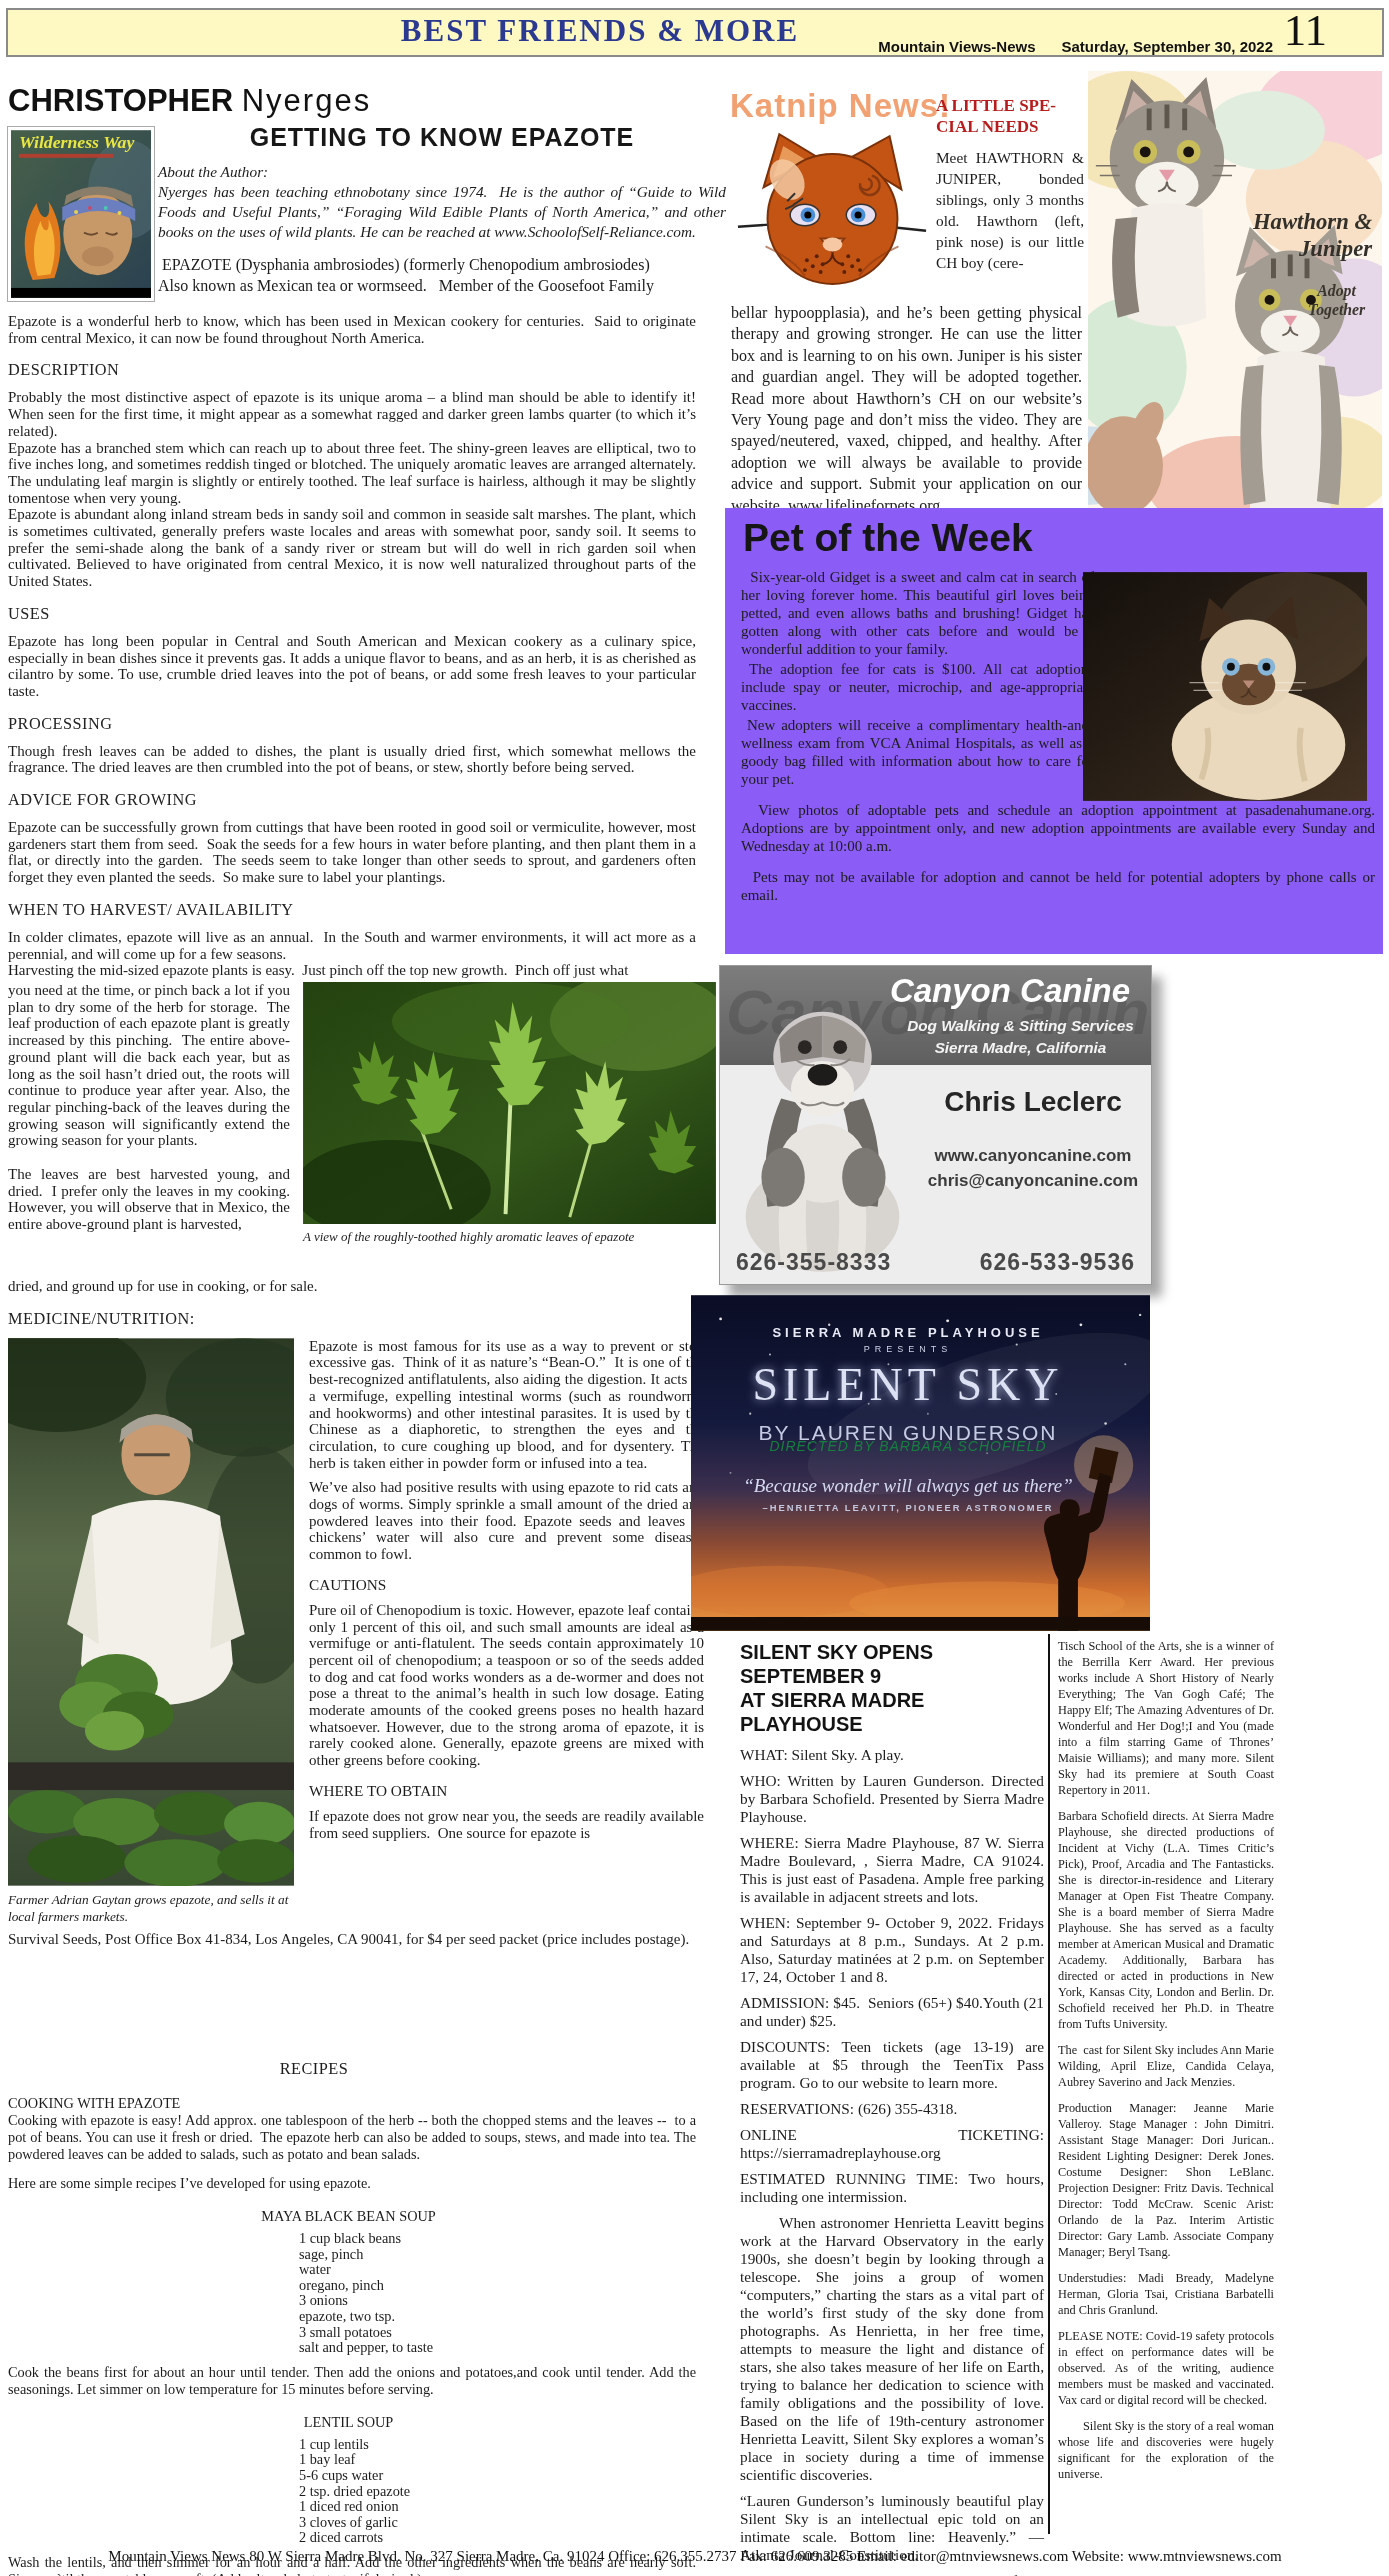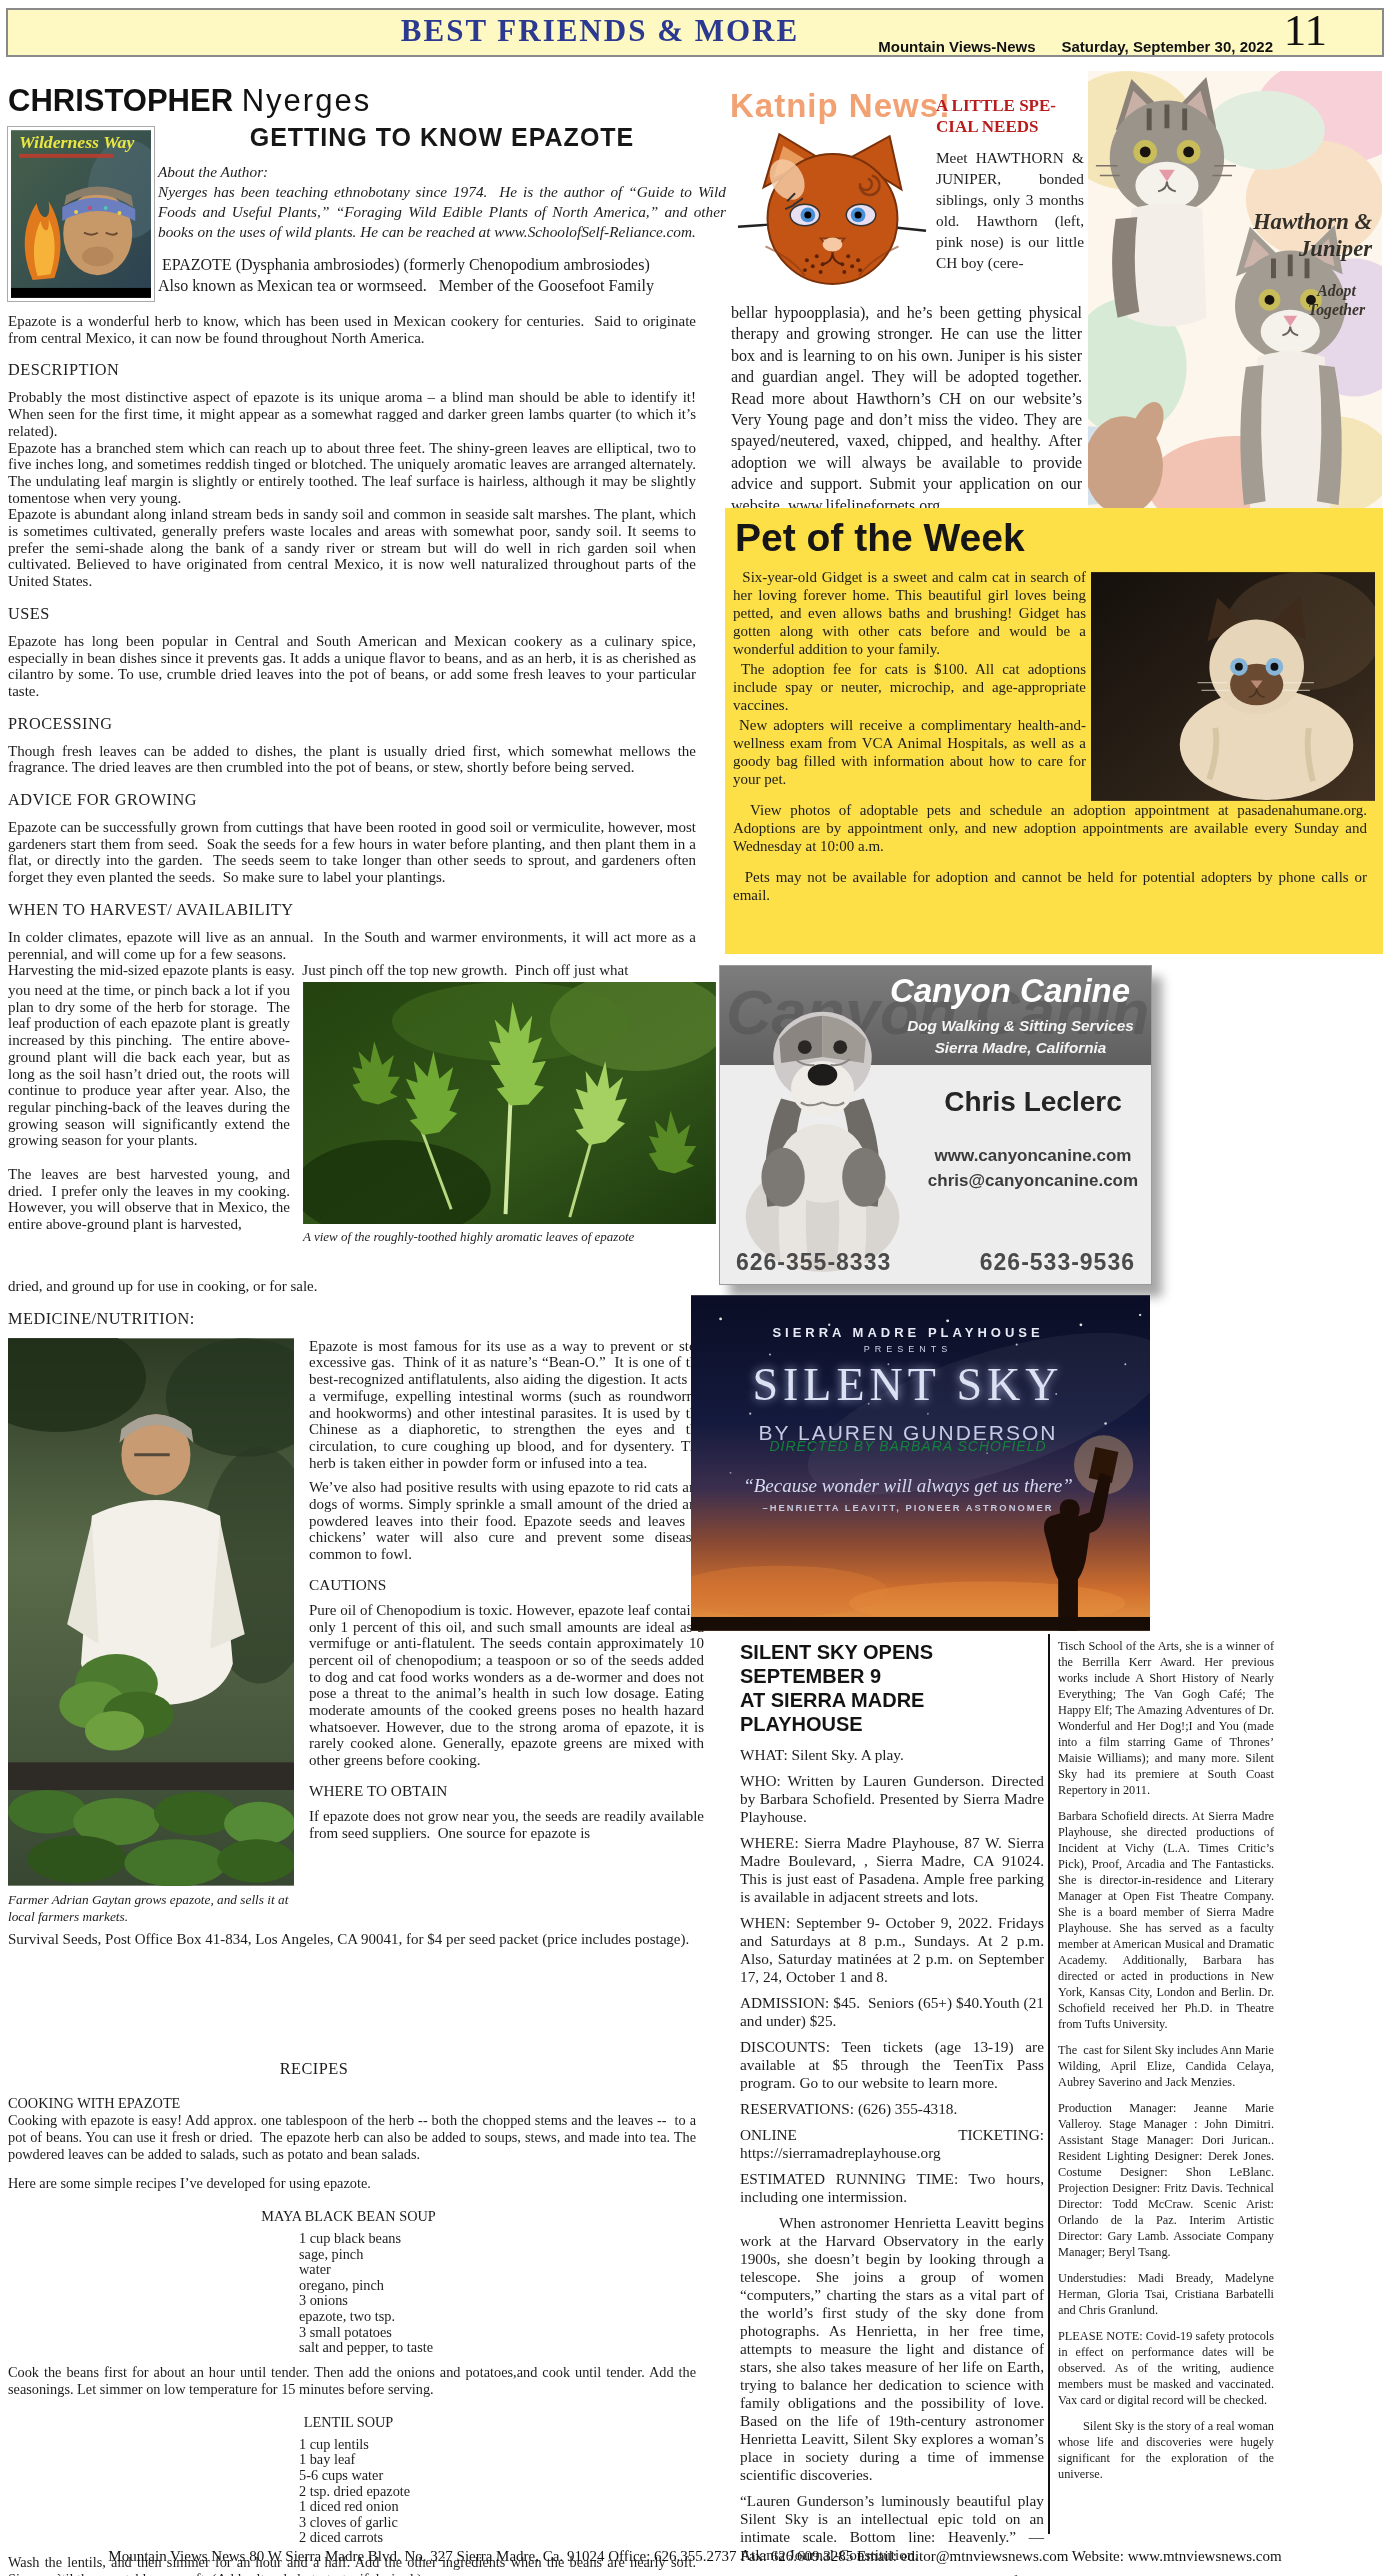--- a/index.html
+++ b/index.html
@@ -50,21 +50,21 @@
   
   #katnip-title{left:730px;top:87px;font-family:"Liberation Sans",sans-serif;font-weight:bold;
      font-size:33px;color:#f2a173;letter-spacing:1px;}
   #cat-icon{left:736px;top:128px;}
   #special-col{left:936px;top:95px;width:148px;}
   #special-head{font-weight:bold;font-size:17px;line-height:21px;color:#b91c1c;}
   #special-body{margin-top:10px;font-size:15.3px;line-height:21px;}
   #katnip-cont{left:731px;top:302px;width:351px;font-size:16px;line-height:21.4px;}
   #kittens-photo{left:1088px;top:71px;width:294px;height:440px;}
   
-  #pet-box{left:725px;top:508px;width:658px;height:446px;background:#fde047;box-sizing:border-box;padding:6px 8px;}
+  #pet-box{left:725px;top:508px;width:658px;height:446px;background:#8b5cf6;box-sizing:border-box;padding:6px 16px;}
   #pet-title{font-family:"Liberation Sans",sans-serif;font-weight:bold;font-size:39px;color:#161616;margin:2px 0 8px 2px;}
   #pet-row{position:relative;}
   #pet-colL{width:353px;font-size:15px;line-height:18px;}
   #gidget-photo{position:absolute;right:0px;top:4px;width:284px;height:229px;}
   .petp{margin:0 0 2px 0;}
   .petwide{width:634px;font-size:15px;line-height:18px;margin-top:13px;}
   
   #canyon-ad{left:719px;top:965px;width:431px;height:318px;background:#ededed;border:1px solid #9a9a9a;
      box-shadow:10px 12px 10px rgba(0,0,0,.35);overflow:hidden;font-family:"Liberation Sans",sans-serif;}
   #canyon-band{position:absolute;left:0;top:0;width:100%;height:99px;background:linear-gradient(180deg,#7d7d7d,#5f5f5f);}

